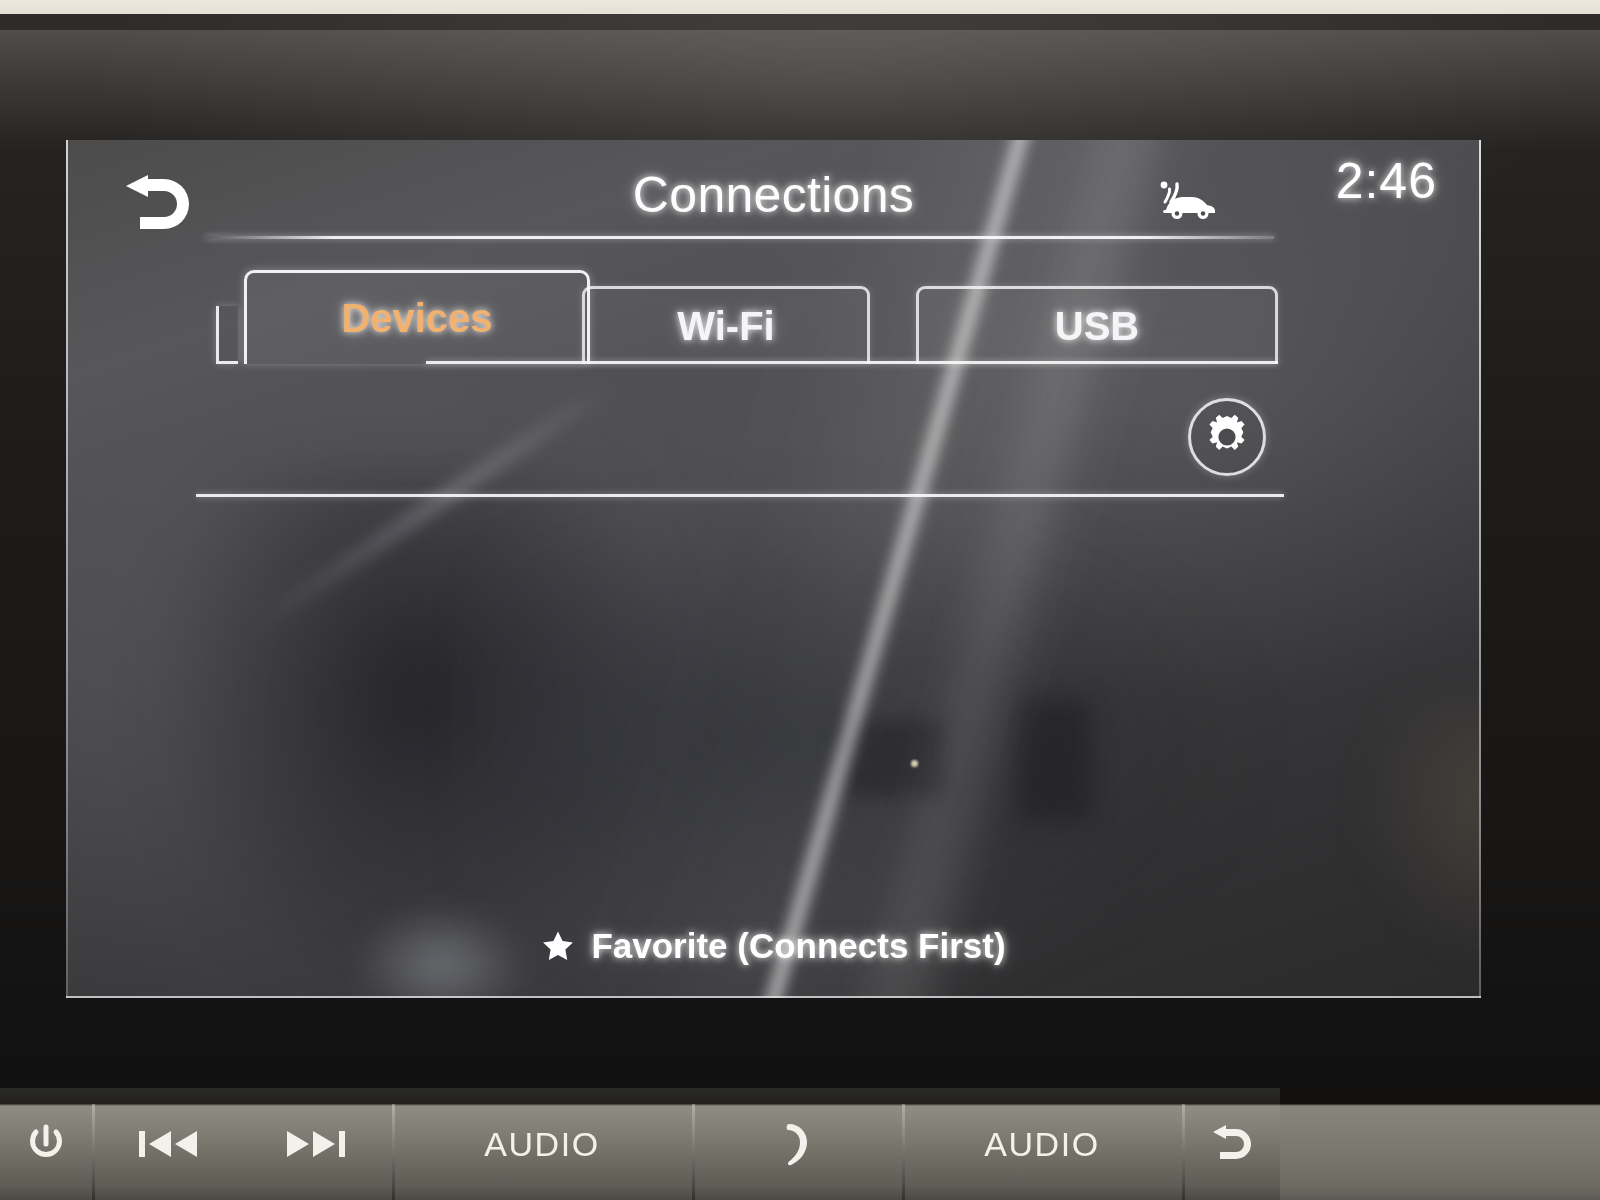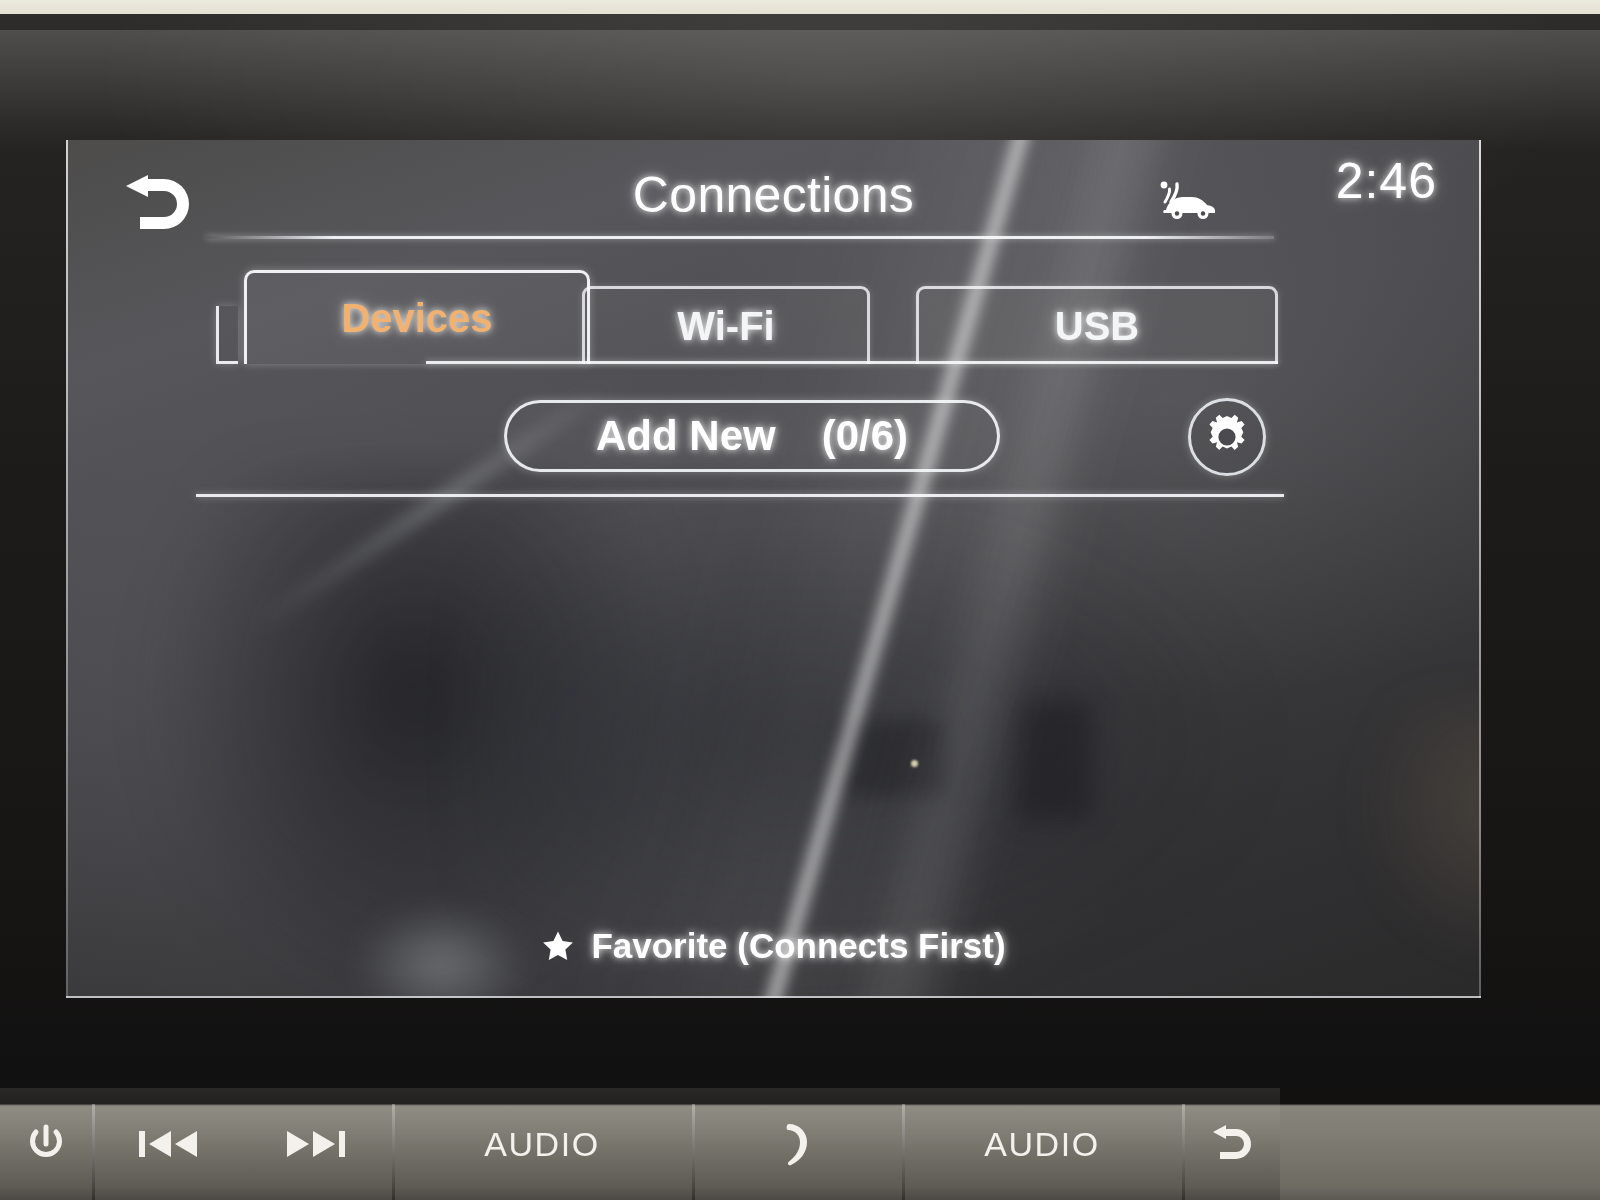--- a/index.html
+++ b/index.html
@@ -374,24 +374,20 @@
         <div class="tab-step"></div>
 
         <div class="tab tab-active glow">Devices</div>
 
         <div class="tab tab-inactive tab-wifi glow">Wi-Fi</div>
 
         <div class="tab tab-inactive tab-usb glow">USB</div>
       </div>
       <div class="tabs-baseline"></div>
 
-      <div class="add-new">
-        <span class="add-new-label glow">Add New</span>
-        <span class="add-new-count glow">(0/6)</span>
-      </div>
 
       <div class="settings-btn">
         <span>
           <svg width="50" height="50" viewBox="0 0 50 50" aria-hidden="true">
             <path fill="#ffffff" d="M25 4
               l4.4 2.0 3.3-3.3 3.5 3.1 -1.3 4.6 4.6 -1.3 3.1 3.5 -3.3 3.3 2.0 4.4 -2.0 4.4 3.3 3.3 -3.1 3.5 -4.6 -1.3 1.3 4.6 -3.5 3.1 -3.3 -3.3 -4.4 2.0 -4.4 -2.0 -3.3 3.3 -3.5 -3.1 1.3 -4.6 -4.6 1.3 -3.1 -3.5 3.3 -3.3 -2.0 -4.4 2.0 -4.4 -3.3 -3.3 3.1 -3.5 4.6 1.3 -1.3 -4.6 3.5 -3.1 3.3 3.3z"></path>
             <circle cx="25" cy="25" r="8.6" fill="#4b4a4e"></circle>
           </svg>
         </span>
       </div>

